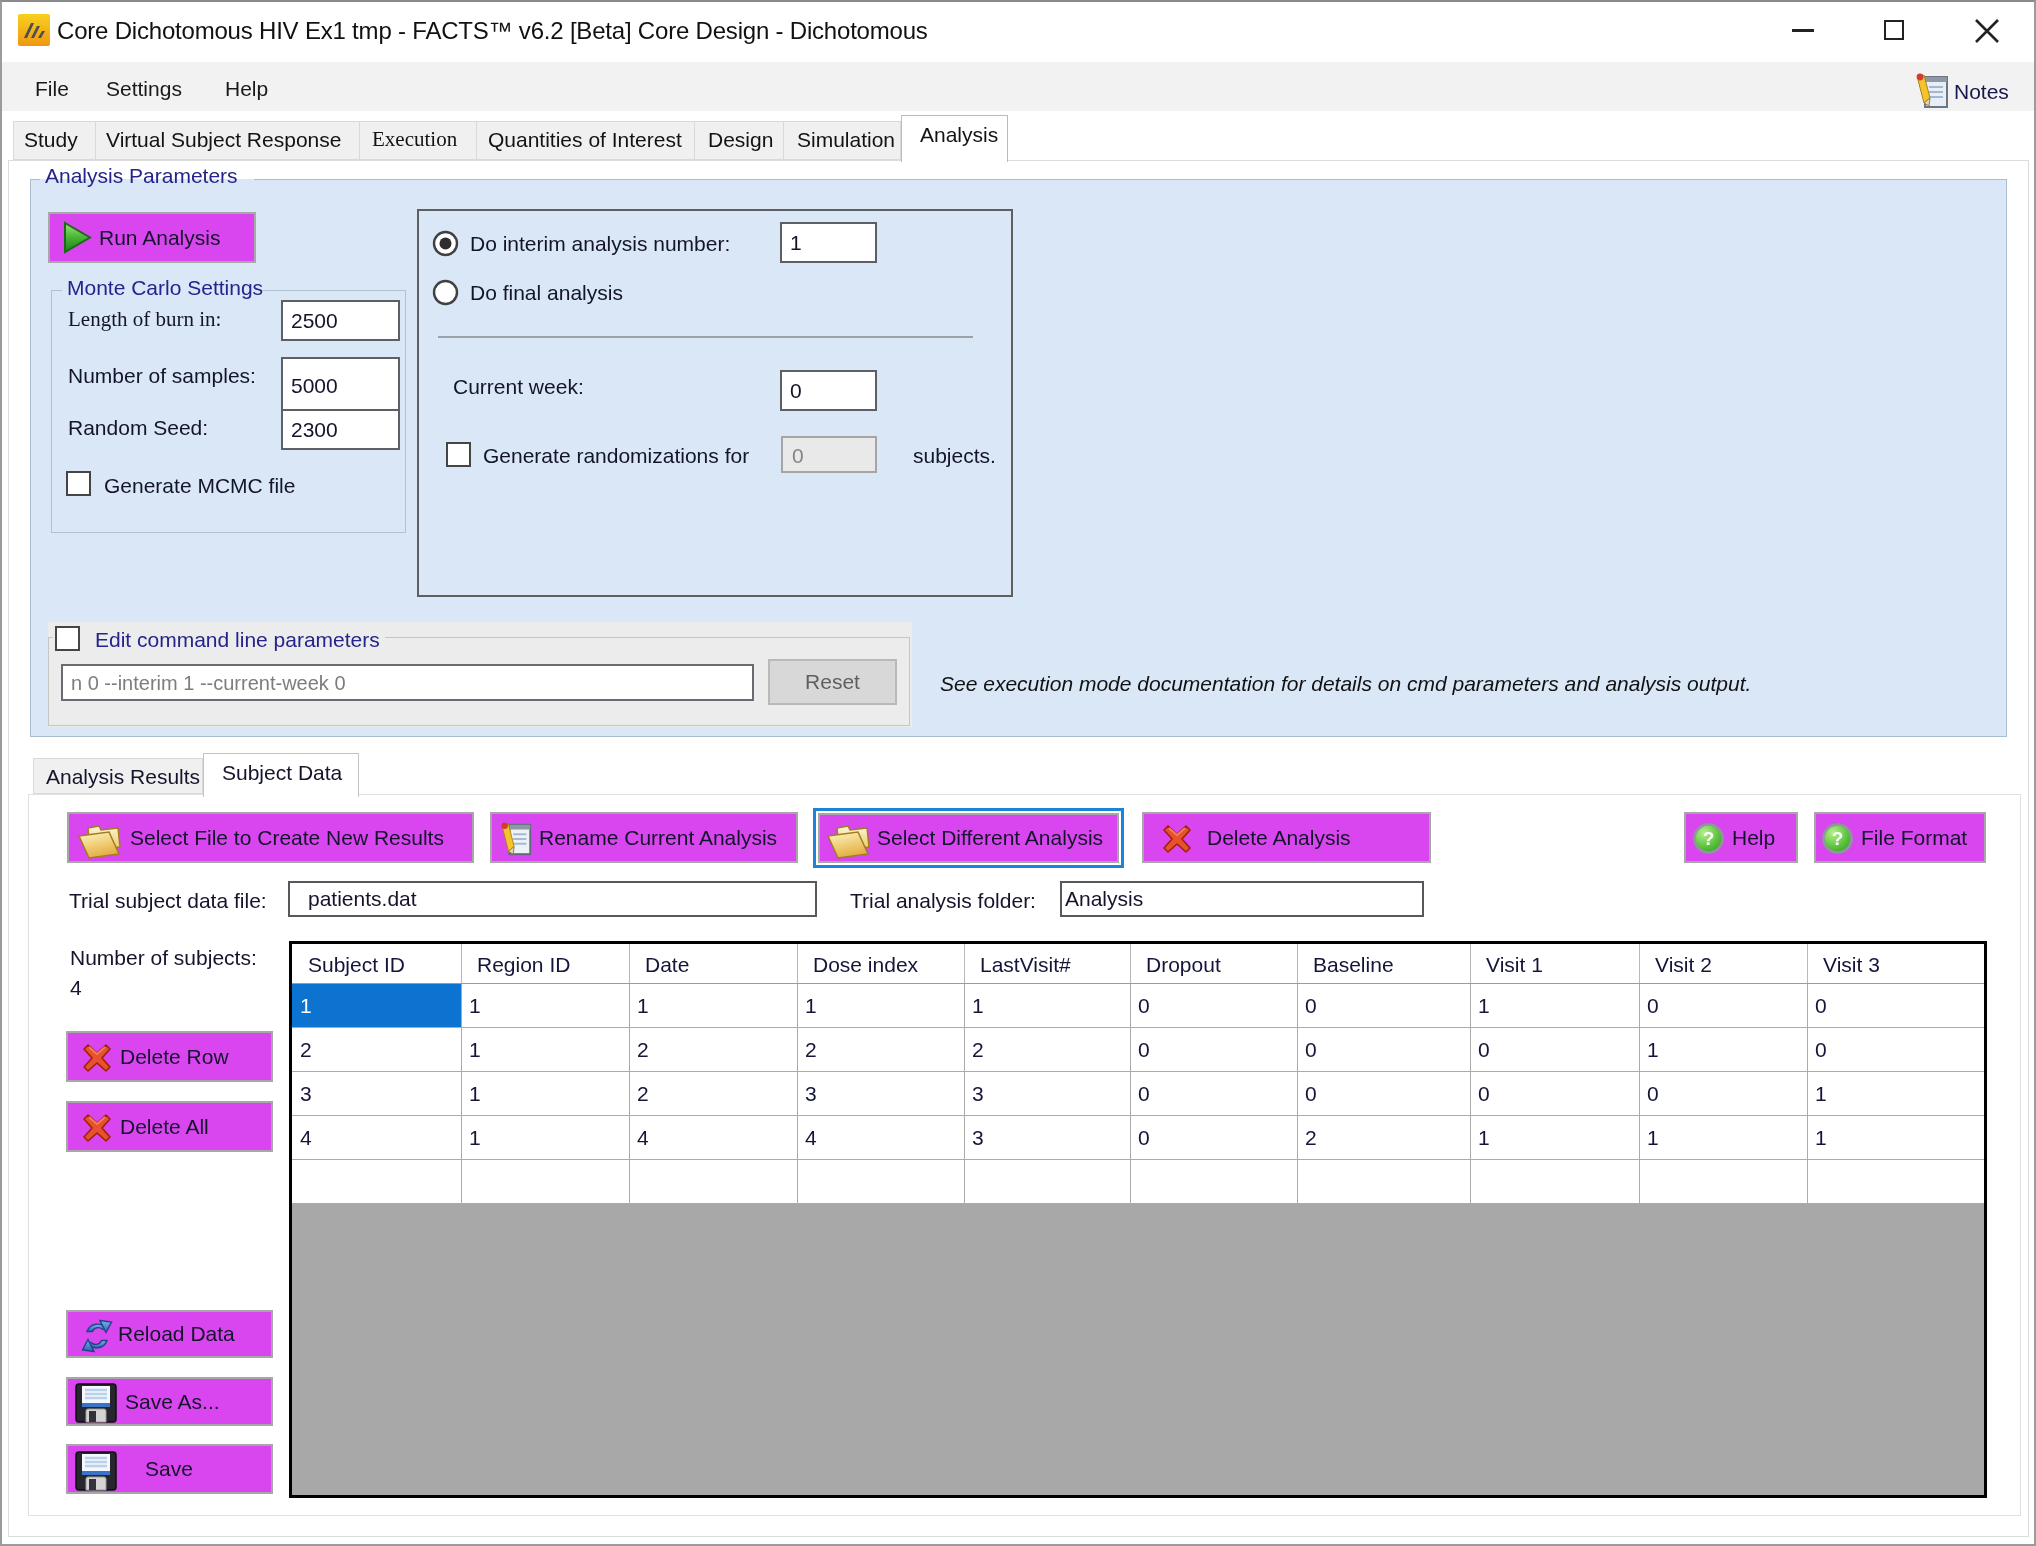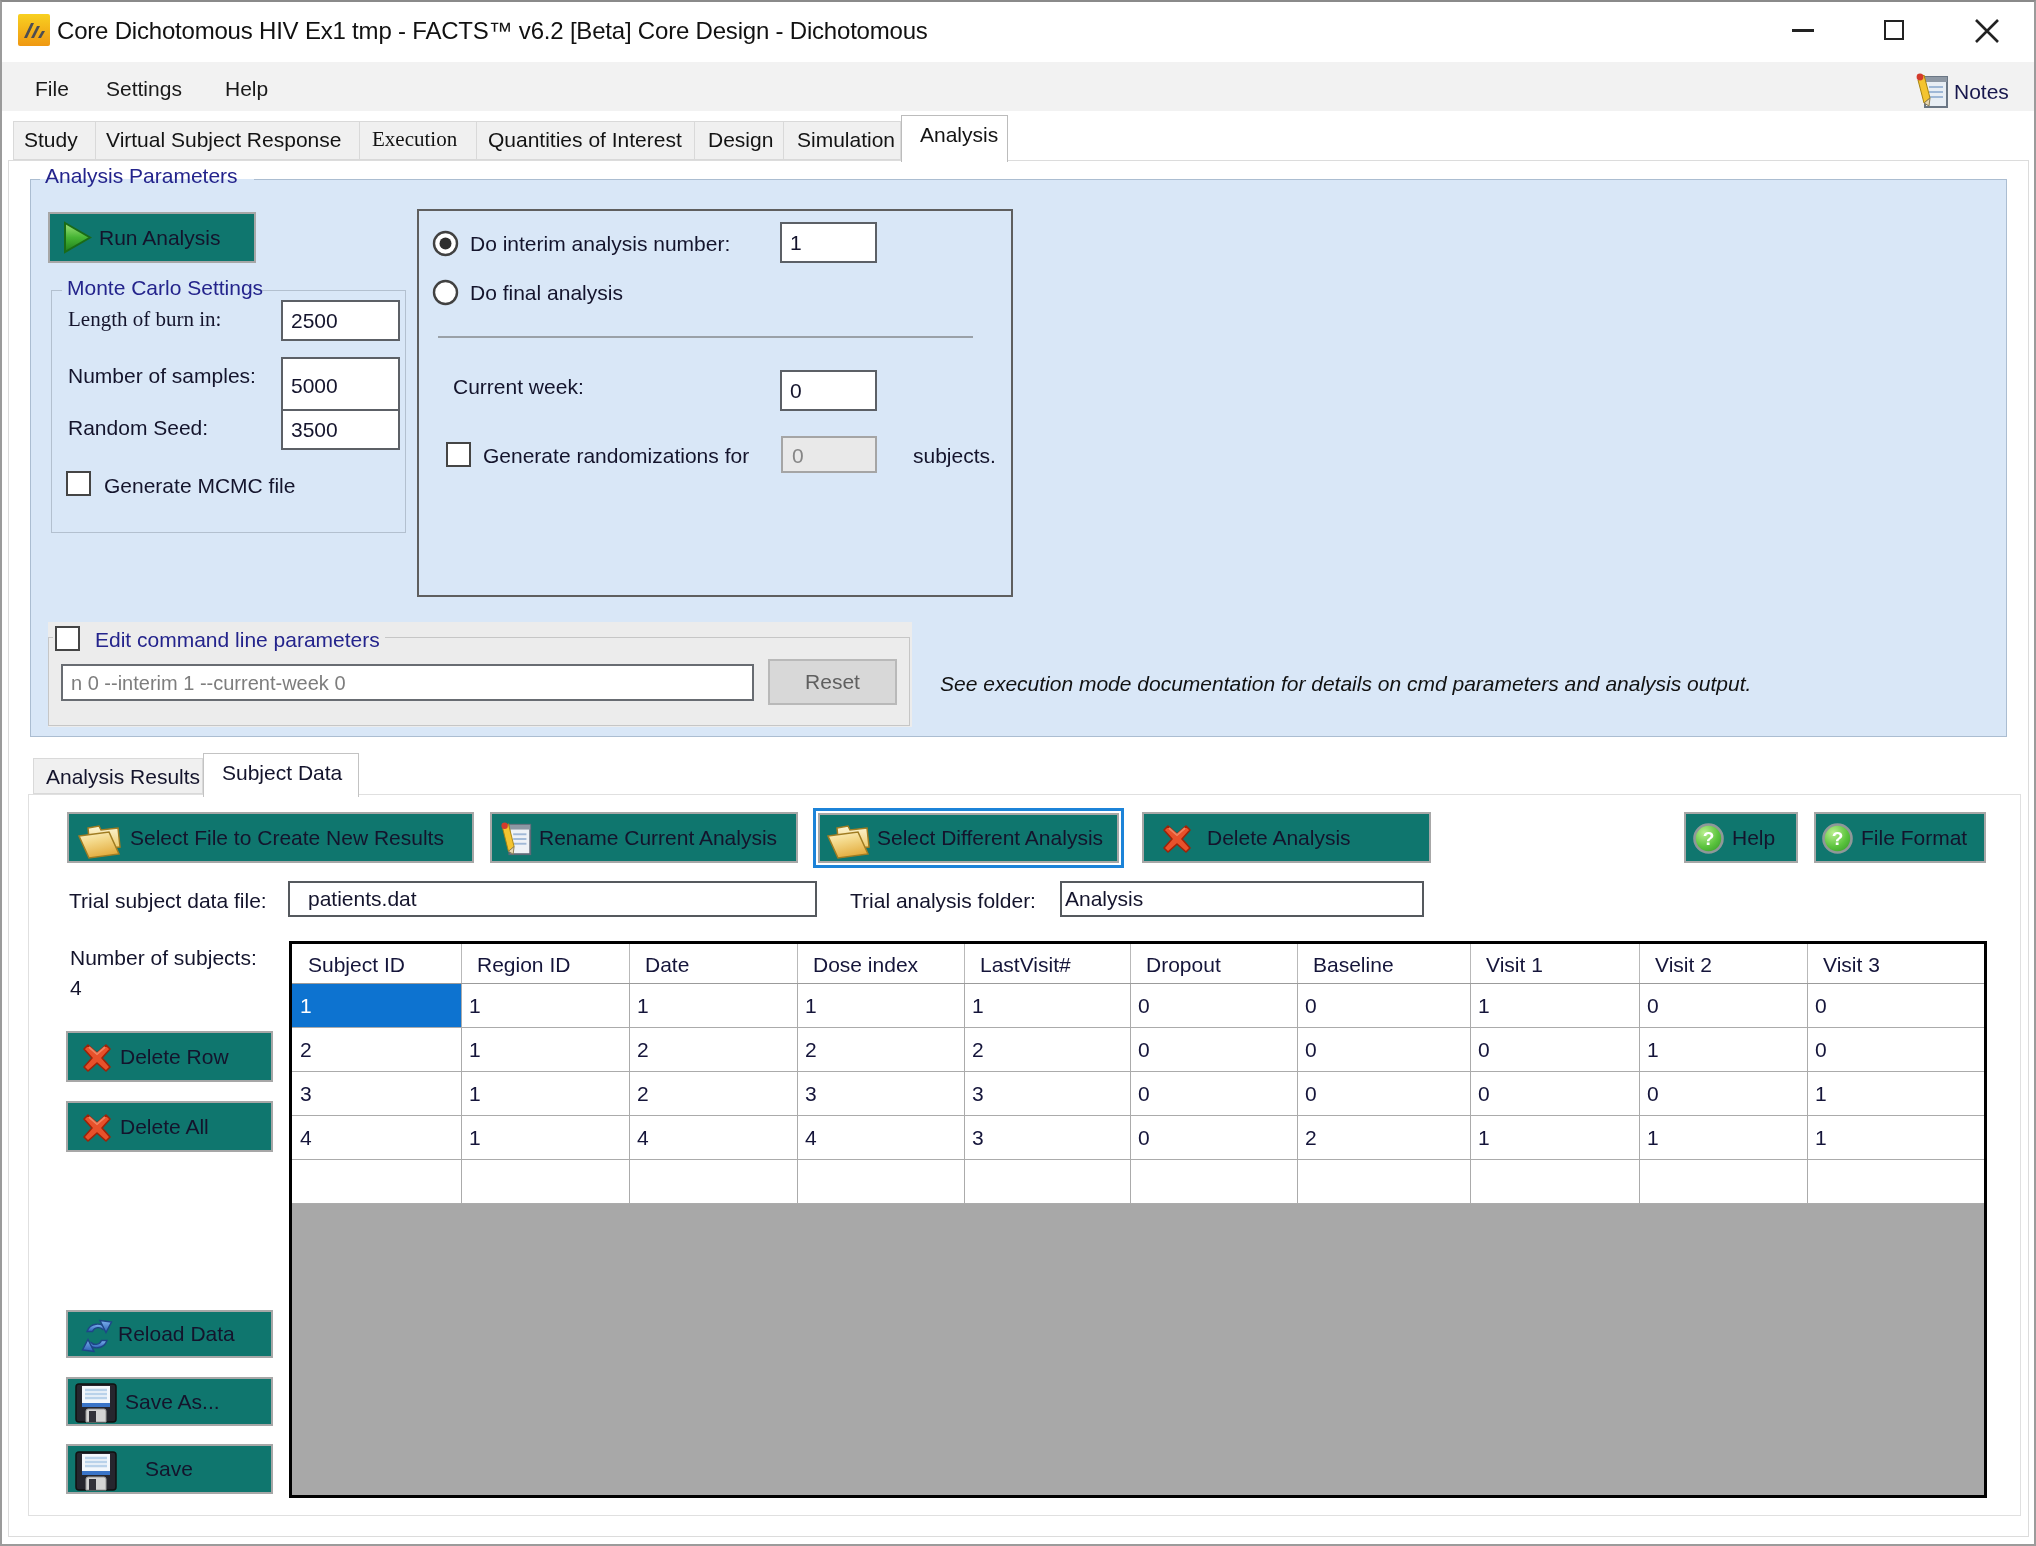--- a/index.html
+++ b/index.html
@@ -3,21 +3,21 @@
 <meta charset="utf-8">
 <style>
   * { margin:0; padding:0; box-sizing:border-box; }
   html,body { width:2036px; height:1546px; }
   body { font-family:"Liberation Sans", sans-serif; background:#fff; position:relative; overflow:hidden; }
   .abs { position:absolute; }
   .txt { color:#14142c; font-size:21px; line-height:1; white-space:nowrap; }
   .navy { color:#24248c; }
   .tb { position:absolute; background:#fff; border:2px solid #5c6066; }
   .tb span { position:absolute; left:8px; top:50%; transform:translateY(-50%); font-size:21px; color:#14142c; white-space:nowrap;}
-  .btn { position:absolute; background:#0f766e; border:2px solid #a7a7a7; }
+  .btn { position:absolute; background:#d946ef; border:2px solid #a7a7a7; }
   .btn .lbl { position:absolute; top:50%; transform:translateY(-50%); font-size:21px; color:#14142c; white-space:nowrap;}
   .cb { position:absolute; width:25px; height:25px; background:#fff; border:2px solid #454545; }
   .grp { position:absolute; border:1px solid #b3c0cf; }
 </style>
 </head>
 <body>
 
 <div class="abs" style="left:0;top:0;width:2036px;height:1546px;border:2px solid #9b9b9b;border-top-color:#8a8a8a;"></div>
 
 <div class="abs" style="left:2px;top:2px;width:2032px;height:60px;background:#fff;"></div>
@@ -96,21 +96,21 @@
 <div class="abs txt" style="left:68px;top:309px;font-family:Liberation Serif, serif;">Length of burn in:</div>
 <div class="tb" style="left:281px;top:300px;width:119px;height:41px;">
     <span>2500</span>
   </div>
 <div class="abs txt" style="left:68px;top:365px;">Number of samples:</div>
 <div class="tb" style="left:281px;top:357px;width:119px;height:57px;">
     <span>5000</span>
   </div>
 <div class="abs txt" style="left:68px;top:417px;">Random Seed:</div>
 <div class="tb" style="left:281px;top:409px;width:119px;height:41px;">
-    <span>3500</span>
+    <span>2300</span>
   </div>
 <div class="cb" style="left:66px;top:471px;"></div>
 <div class="abs txt" style="left:104px;top:475px;">Generate MCMC file</div>
 
 <div class="abs" style="left:417px;top:209px;width:596px;height:388px;border:2px solid #5f5f5f;"></div>
 <svg class="abs" style="left:432px;top:230px" width="27" height="27" viewBox="0 0 27 27">
   <circle cx="13.5" cy="13.5" r="11.5" fill="#fff" stroke="#414141" stroke-width="2.4"></circle>
   <circle cx="13.5" cy="13.5" r="6" fill="#2e2e2e"></circle>
 </svg>
 <div class="abs txt" style="left:470px;top:233px;">Do interim analysis number:</div>

